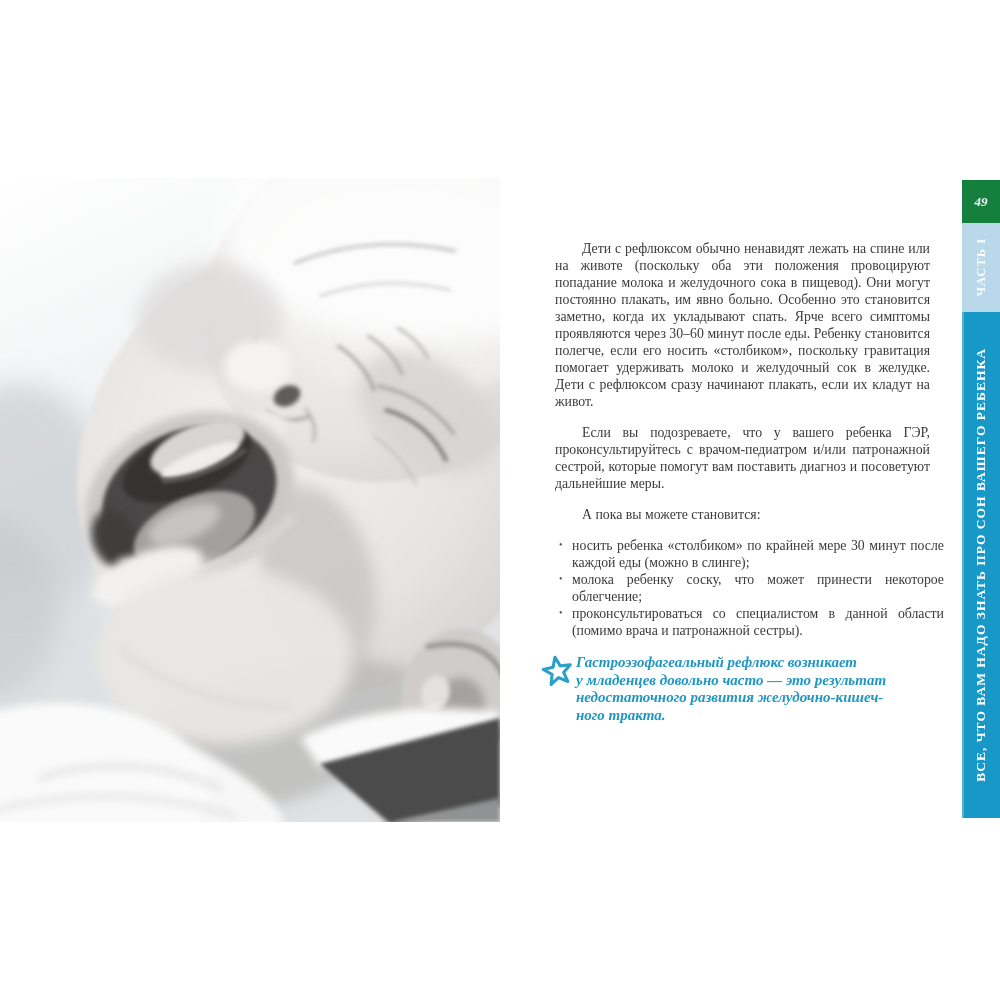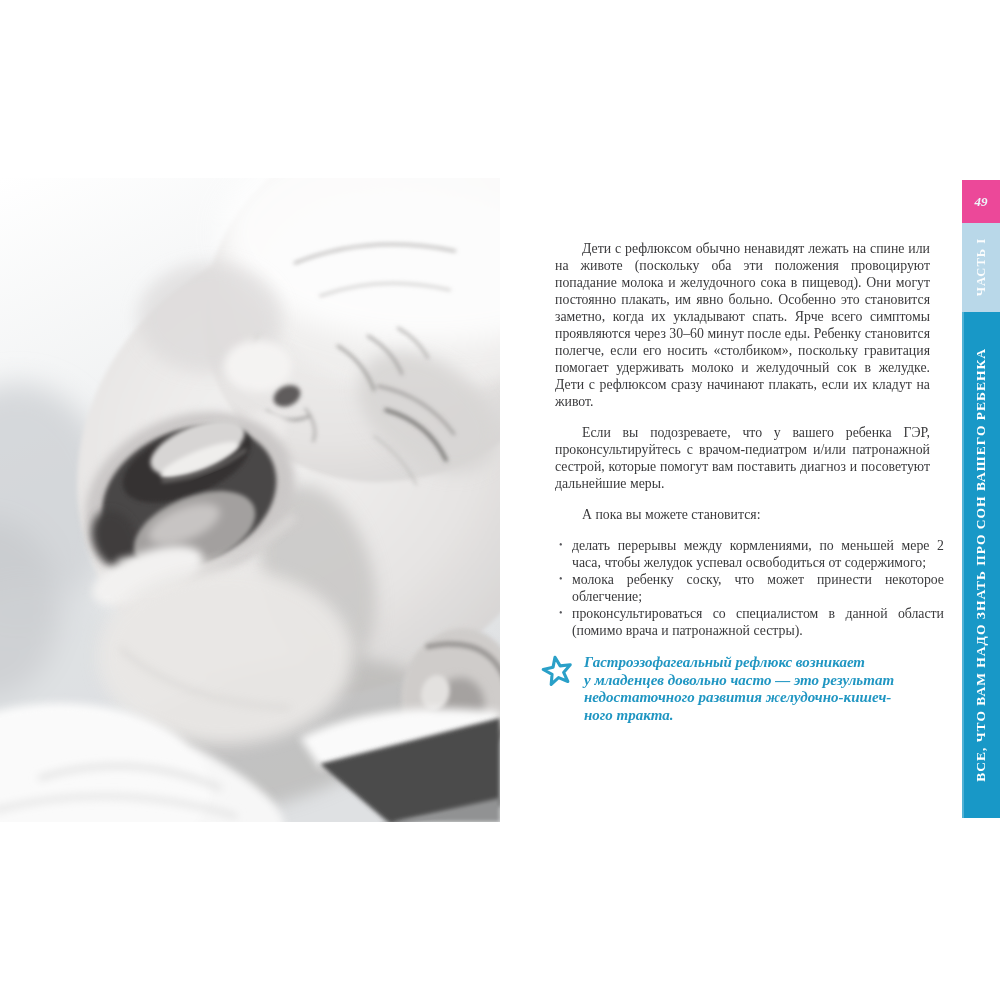--- a/index.html
+++ b/index.html
@@ -12,29 +12,29 @@
 
   
   .text-col{position:absolute;left:541px;top:226px;width:403px;color:#3a3a3c;
             font-size:13.8px;line-height:17px;font-weight:500;text-align:justify;
             hyphens:auto;-webkit-hyphens:auto;}
   .text-col p{margin:14px;text-indent:27px;}
   ul.tips{margin:0 0 0 17px;padding:0;list-style:none;}
   ul.tips li{position:relative;padding-left:14px;text-align:justify;}
   ul.tips li::before{content:"\2022";position:absolute;left:1px;top:-1px;font-size:10px;color:#55555a;}
 
-  .callout{margin-top:15px;display:flex;gap:10px;align-items:flex-start;}
+  .callout{margin-top:15px;display:flex;gap:2px;align-items:flex-start;}
   .star-wrap{flex:0 0 auto;width:33px;height:33px;margin-top:1px;}
   .callout-text{margin:0 !important;text-indent:0 !important;white-space:pre-line;
                 color:#2096c2;font-style:italic;font-weight:bold;
                 font-size:15px;line-height:17.5px;text-align:left;}
 
   
   .tab{position:absolute;left:962px;width:38px;display:flex;align-items:center;justify-content:center;}
-  .tab-num{top:180px;height:43px;background:#ec4899;}
+  .tab-num{top:180px;height:43px;background:#15803d;}
   .tab-part{top:223px;height:89px;background:#b9d8e9;}
   .tab-title{top:312px;height:506px;background:#1898c7;box-shadow:inset 2px 0 0 rgba(255,255,255,.25);}
   .num-text{color:#eef6fb;font-style:italic;font-weight:bold;font-size:13px;}
   .vert{writing-mode:vertical-rl;transform:rotate(180deg);color:#ffffff;font-weight:bold;
         white-space:nowrap;letter-spacing:1px;}
   .part-text{font-size:12.5px;opacity:.95;}
   .title-text{font-size:13.5px;}
 </style>
 </head>
 <body>
@@ -150,21 +150,21 @@
       <path d="M320,586 L500,540 L500,628 L390,646 Z" fill="#4c4b4b" filter="url(#b2)"></path>
       <path d="M382,646 L500,620 L500,644 L382,644 Z" fill="#919293" filter="url(#b2)"></path>
     </svg>
   </div>
 
   <div class="text-col">
     <p>Дети с рефлюксом обычно ненавидят лежать на спине или на животе (поскольку оба эти положения провоцируют попадание молока и желудочного сока в пищевод). Они могут постоянно плакать, им явно больно. Особенно это становится заметно, когда их укладывают спать. Ярче всего симптомы проявляются через 30–60 минут после еды. Ребенку становится полегче, если его носить «столбиком», поскольку гравитация помогает удерживать молоко и желудочный сок в желудке. Дети с рефлюксом сразу начинают плакать, если их кладут на живот.</p>
     <p>Если вы подозреваете, что у вашего ребенка ГЭР, проконсультируйтесь с врачом-педиатром и/или патронажной сестрой, которые помогут вам поставить диагноз и посоветуют дальнейшие меры.</p>
     <p>А пока вы можете становится:</p>
     <ul class="tips">
-      <li>делать перерывы между кормлениями, по меньшей мере 2 часа, чтобы желудок успевал освободиться от содержимого;</li>
+      <li>носить ребенка «столбиком» по крайней мере 30 минут после каждой еды (можно в слинге);</li>
       <li>молока ребенку соску, что может принести некоторое облегчение;</li>
       <li>проконсультироваться со специалистом в данной области (помимо врача и патронажной сестры).</li>
     </ul>
 
     <div class="callout">
       <span class="star-wrap">
         <svg viewBox="0 0 32 32" width="33" height="33">
           <polygon points="16,2 19.5,11.1 29.3,11.7 21.7,17.9 24.2,27.3 16,22 7.8,27.3 10.3,17.9 2.7,11.7 12.5,11.1" fill="none" stroke="#2aa0c8" stroke-width="3" stroke-linejoin="round" transform="rotate(-10 16 16)"></polygon>
         </svg>
       </span>

